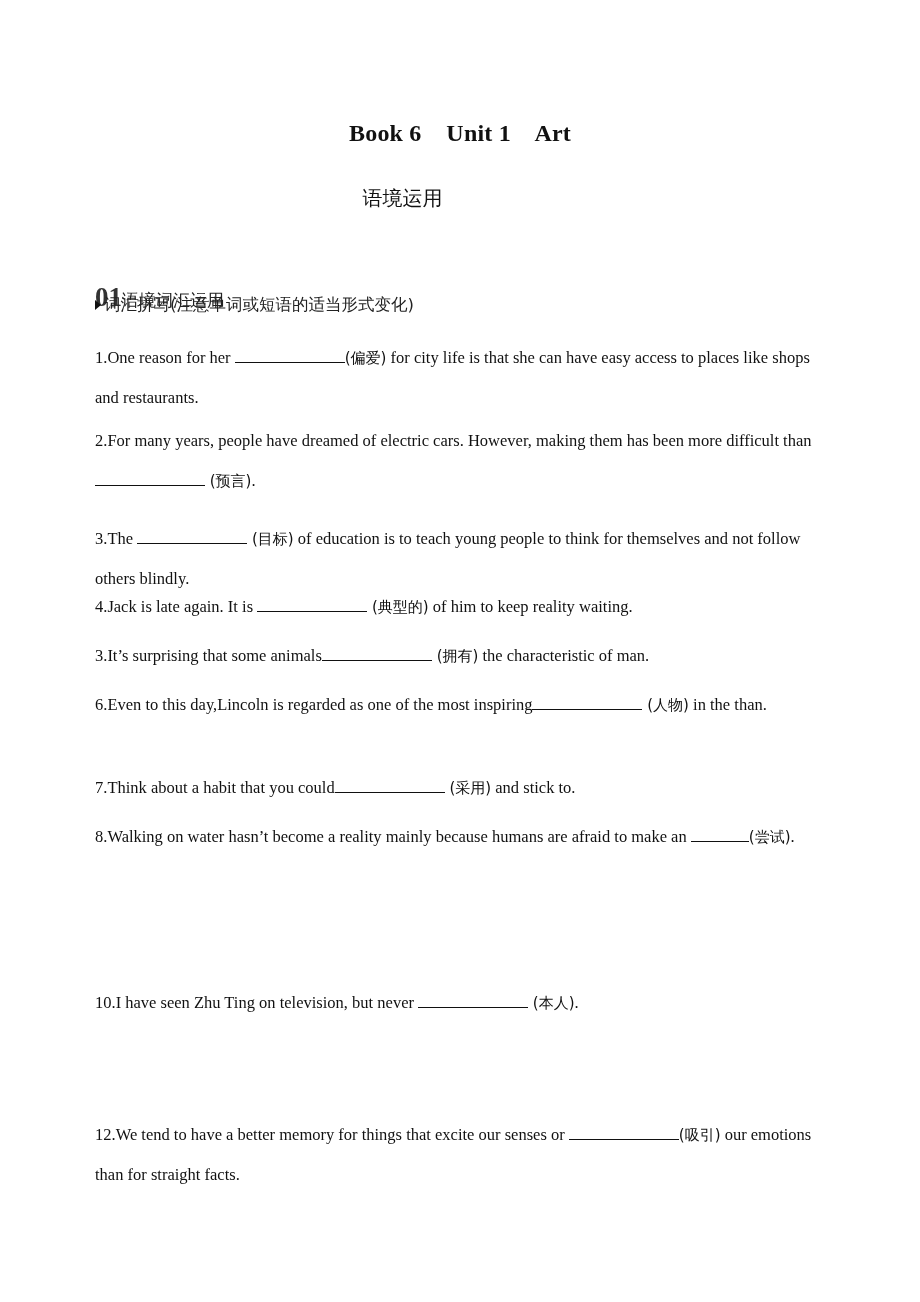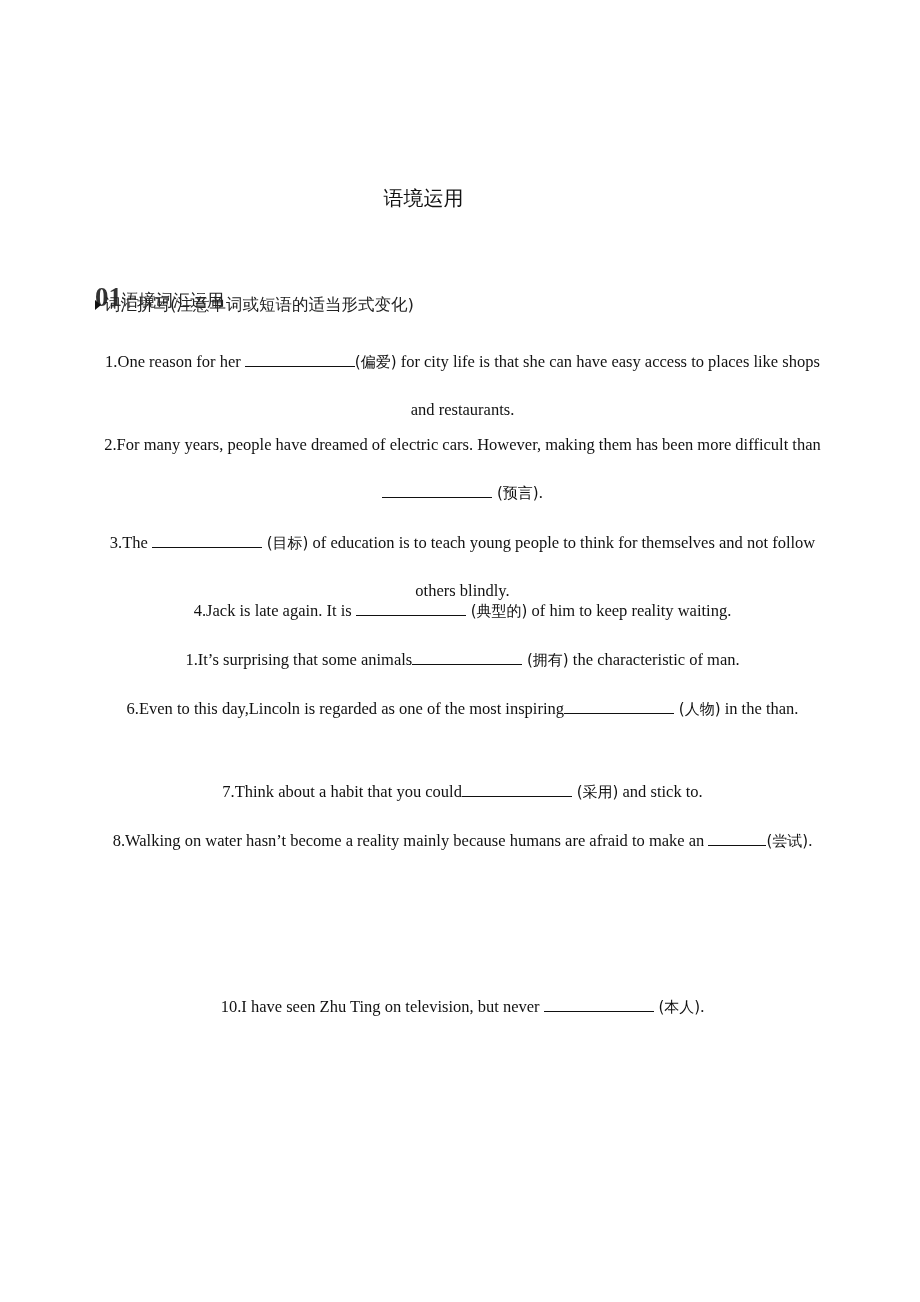--- a/index.html
+++ b/index.html
@@ -2,39 +2,40 @@
 <html><head>
 <meta charset="utf-8">
 <style>
   html, body { margin: 0; padding: 0; background: #ffffff; }
   body { width: 920px; height: 1302px; position: relative; overflow: hidden;
          font-family: "Liberation Serif", "DejaVu Serif", serif; color: #111; }
   .page { position: absolute; left: 0; top: 0; width: 920px; height: 1302px; }
   .title { position: absolute; left: 0; top: 120px; width: 920px; text-align: center;
            font-weight: bold; font-size: 24px; letter-spacing: 0.2px; white-space: pre; }
   .subtitle { position: absolute; left: 0; top: 185px; width: 805px; text-align: center;
-              font-family: "DejaVu Sans", sans-serif; font-size: 20px; margin-left: 21px; }
+              font-family: "DejaVu Sans", sans-serif; font-size: 20px; }
   .section { position: absolute; left: 95px; top: 246px; font-size: 17px;
              font-family: "DejaVu Sans", sans-serif; color: #222; margin-top: 36px; }
   .section .num { font-family: "Liberation Serif", serif; font-weight: bold; font-size: 27px; color: #333; }
   .instr { position: absolute; left: 95px; top: 294px; font-size: 16.5px;
            font-family: "DejaVu Sans", sans-serif; color: #222; }
   .instr .tri { display: inline-block; width: 0; height: 0; border-top: 5px solid transparent;
                 border-bottom: 5px solid transparent; border-left: 6px solid #111; margin-right: 3px;
                 vertical-align: middle; position: relative; top: -1px; }
-  .q { position: absolute; left: 95px; width: 735px; font-size: 16.5px; line-height: 48px; text-align: center; }
+  .q { position: absolute; left: 95px; width: 735px; font-size: 16.5px; line-height: 40px; }
   .blank { display: inline-block; border-bottom: 1px solid #111; height: 14px; vertical-align: baseline; }
   .w110 { width: 110px; }
   .w58 { width: 58px; }
   .cn { font-family: "DejaVu Sans", sans-serif; font-size: 15px; }
 </style>
 </head>
 <body>
 
 <div class="page">
+  <div class="title">Book 6    Unit 1    Art</div>
   <div class="subtitle">语境运用</div>
 
   <div class="section">
     <span class="num">01</span><span>语境词汇运用</span>
   </div>
 
   <div class="instr">
     <span class="tri"></span><span>词汇拼写(注意单词或短语的适当形式变化)</span>
   </div>
 
@@ -48,34 +49,37 @@
 
   <div class="q" style="top:519px">
     <span>3.The </span><span class="blank w110"></span><span class="cn"> (目标)</span><span> of education is to teach young people to think for themselves and not follow others blindly.</span>
   </div>
 
   <div class="q" style="top:587px">
     <span>4.Jack is late again. It is </span><span class="blank w110"></span><span class="cn"> (典型的)</span><span> of him to keep reality waiting.</span>
   </div>
 
   <div class="q" style="top:636px">
-    <span>1.It’s surprising that some animals</span><span class="blank w110"></span><span class="cn"> (拥有)</span><span> the characteristic of man.</span>
+    <span>3.It’s surprising that some animals</span><span class="blank w110"></span><span class="cn"> (拥有)</span><span> the characteristic of man.</span>
   </div>
 
   <div class="q" style="top:685px">
     <span>6.Even to this day,Lincoln is regarded as one of the most inspiring</span><span class="blank w110"></span><span class="cn"> (人物)</span><span> in the than.</span>
   </div>
 
   <div class="q" style="top:768px">
     <span>7.Think about a habit that you could</span><span class="blank w110"></span><span class="cn"> (采用)</span><span> and stick to.</span>
   </div>
 
   <div class="q" style="top:817px">
     <span>8.Walking on water hasn’t become a reality mainly because humans are afraid to make an </span><span class="blank w58"></span><span class="cn">(尝试)</span><span>.</span>
   </div>
 
 
   <div class="q" style="top:983px">
     <span>10.I have seen Zhu Ting on television, but never </span><span class="blank w110"></span><span class="cn"> (本人)</span><span>.</span>
   </div>
 
 
+  <div class="q" style="top:1115px">
+    <span>12.We tend to have a better memory for things that excite our senses or </span><span class="blank w110"></span><span class="cn">(吸引)</span><span> our emotions than for straight facts.</span>
+  </div>
 </div>
 
 </body></html>

